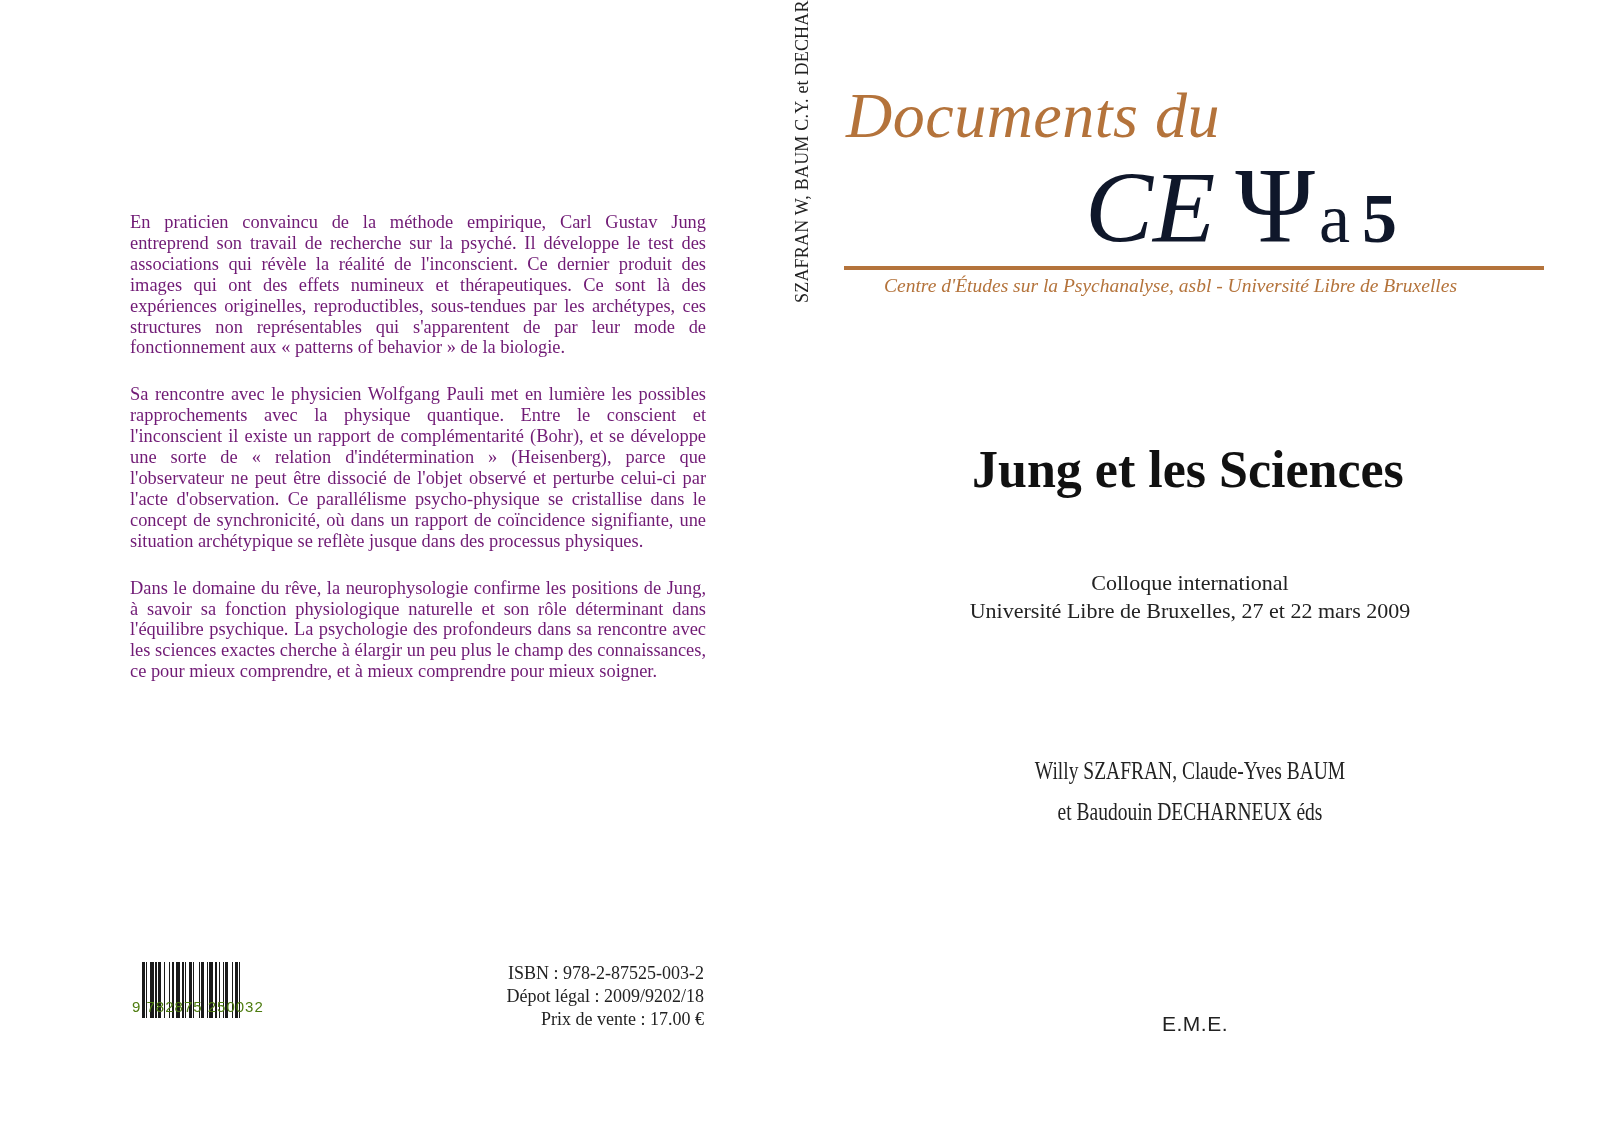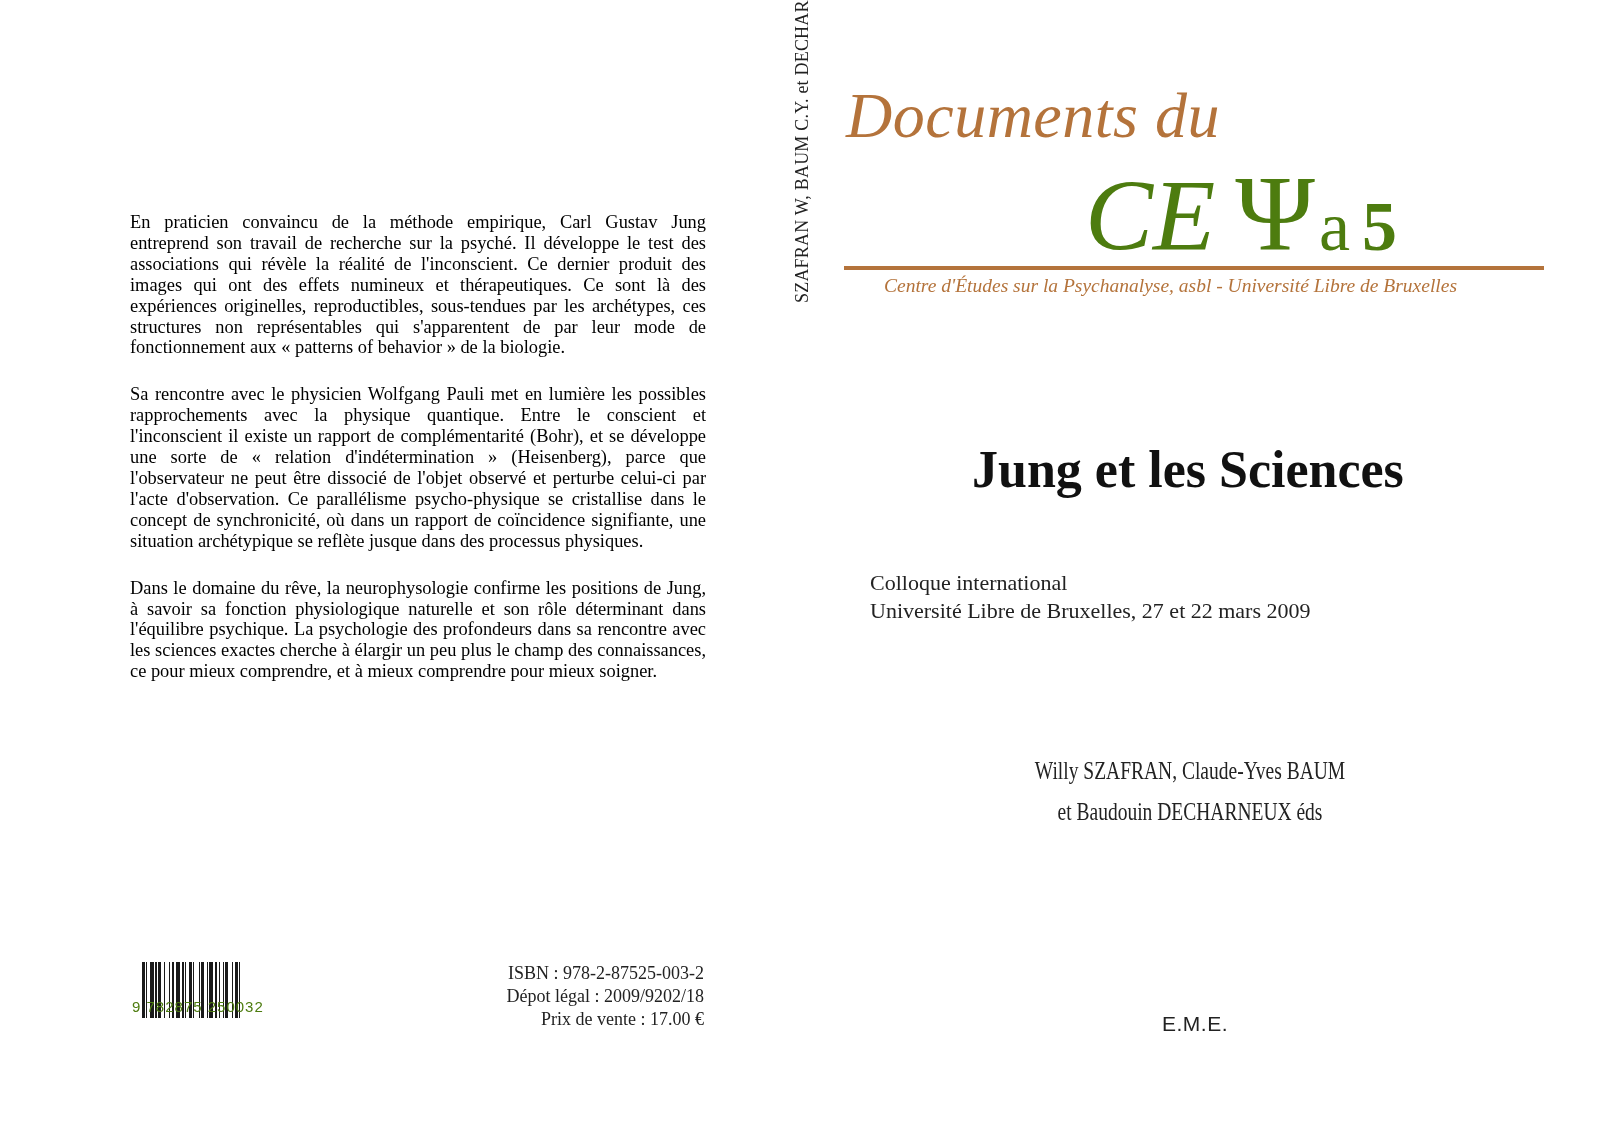--- a/index.html
+++ b/index.html
@@ -1,44 +1,44 @@
 <!DOCTYPE html>
 <html><head>
 <meta charset="utf-8">
 <style>
   html, body { margin:0; padding:0; background:#ffffff; }
   body { width:1600px; height:1131px; position:relative; overflow:hidden; font-family:"Liberation Serif", serif; color:#1a1a1a; }
 
   
-  .back-text { position:absolute; left:130px; top:212px; width:576px; font-size:18.4px; line-height:20.9px; text-align:justify; color:#000000; }
+  .back-text { position:absolute; left:130px; top:212px; width:576px; font-size:18.4px; line-height:20.9px; text-align:justify; color:#701a75; }
   .back-text p { margin:0 0 26px 0; }
 
   .barcode { position:absolute; left:140px; top:962px; width:134px; height:70px; }
   .barcode-bars { position:absolute; left:2px; top:0; width:130px; height:56px; display:flex; align-items:stretch; }
   .barcode-bars span { display:block; height:100%; }
   .barcode-digits { position:absolute; left:-8px; top:36px; width:150px; font-family:"Liberation Sans", sans-serif; font-size:15px; letter-spacing:1px; color:#4d7c0f; background:transparent; }
 
   .legal { position:absolute; right:896px; top:962px; text-align:right; font-size:18px; line-height:23px; color:#222; }
   .legal div { white-space:nowrap; }
 
   
   .spine { position:absolute; left:770px; top:-10px; width:26px; height:315px; }
   .spine-text { position:absolute; left:0; top:0; transform-origin:left top; transform:translate(22px, 313px) rotate(-90deg); white-space:nowrap; font-size:18px; letter-spacing:0.2px; color:#222; }
 
   
   .series-1 { position:absolute; left:840px; top:84px; font-size:64px; font-style:italic; color:#b4733b; letter-spacing:0.5px; line-height:1;margin-left:6px; }
-  .series-2 { position:absolute; left:1085px; top:160px; font-size:102px; color:#4d7c0f; line-height:1; white-space:nowrap; }
+  .series-2 { position:absolute; left:1085px; top:152px; font-size:102px; color:#0f172a; line-height:1; white-space:nowrap; }
   .series-2 .ce { font-style:italic; }
   .series-2 .psi { font-size:108px; margin-left:20px; }
   .series-2 .a { font-size:70px; margin-left:4px; }
   .series-2 .num { font-size:70px; font-weight:bold; margin-left:12px; }
   .rule { position:absolute; left:844px; top:266px; width:700px; height:4px; background:#b4733b; }
   .center-name { position:absolute; left:884px; top:275px; font-size:19.5px; font-style:italic; color:#b4733b; white-space:nowrap; }
   .book-title { position:absolute; left:972px; top:440px; font-size:52px; font-weight:bold; color:#111; white-space:nowrap; }
-  .colloque { position:absolute; left:870px; width:640px; top:569px; text-align:left; font-size:22px; line-height:28px; color:#222; }
+  .colloque { position:absolute; left:870px; width:640px; top:569px; text-align:center; font-size:22px; line-height:28px; color:#222; }
   .editors { position:absolute; left:880px; width:620px; top:750px; text-align:center; font-size:25px; line-height:41px; color:#222; transform:scaleX(0.78); transform-origin:center top; }
   .publisher { position:absolute; left:1162px; top:1012px; font-family:"Liberation Sans", sans-serif; font-size:21px; color:#222; letter-spacing:0.5px; }
 </style>
 </head>
 <body>
 
 <div class="back-text">
   <p>En praticien convaincu de la méthode empirique, Carl Gustav Jung entreprend son travail de recherche sur la psyché. Il développe le test des associations qui révèle la réalité de l'inconscient. Ce dernier produit des images qui ont des effets numineux et thérapeutiques. Ce sont là des expériences originelles, reproductibles, sous-tendues par les archétypes, ces structures non représentables qui s'apparentent de par leur mode de fonctionnement aux « patterns of behavior » de la biologie.</p>
   <p>Sa rencontre avec le physicien Wolfgang Pauli met en lumière les possibles rapprochements avec la physique quantique. Entre le conscient et l'inconscient il existe un rapport de complémentarité (Bohr), et se développe une sorte de « relation d'indétermination » (Heisenberg), parce que l'observateur ne peut être dissocié de l'objet observé et perturbe celui-ci par l'acte d'observation. Ce parallélisme psycho-physique se cristallise dans le concept de synchronicité, où dans un rapport de coïncidence signifiante, une situation archétypique se reflète jusque dans des processus physiques.</p>
   <p>Dans le domaine du rêve, la neurophysologie confirme les positions de Jung, à savoir sa fonction physiologique naturelle et son rôle déterminant dans l'équilibre psychique. La psychologie des profondeurs dans sa rencontre avec les sciences exactes cherche à élargir un peu plus le champ des connaissances, ce pour mieux comprendre, et à mieux comprendre pour mieux soigner.</p>

